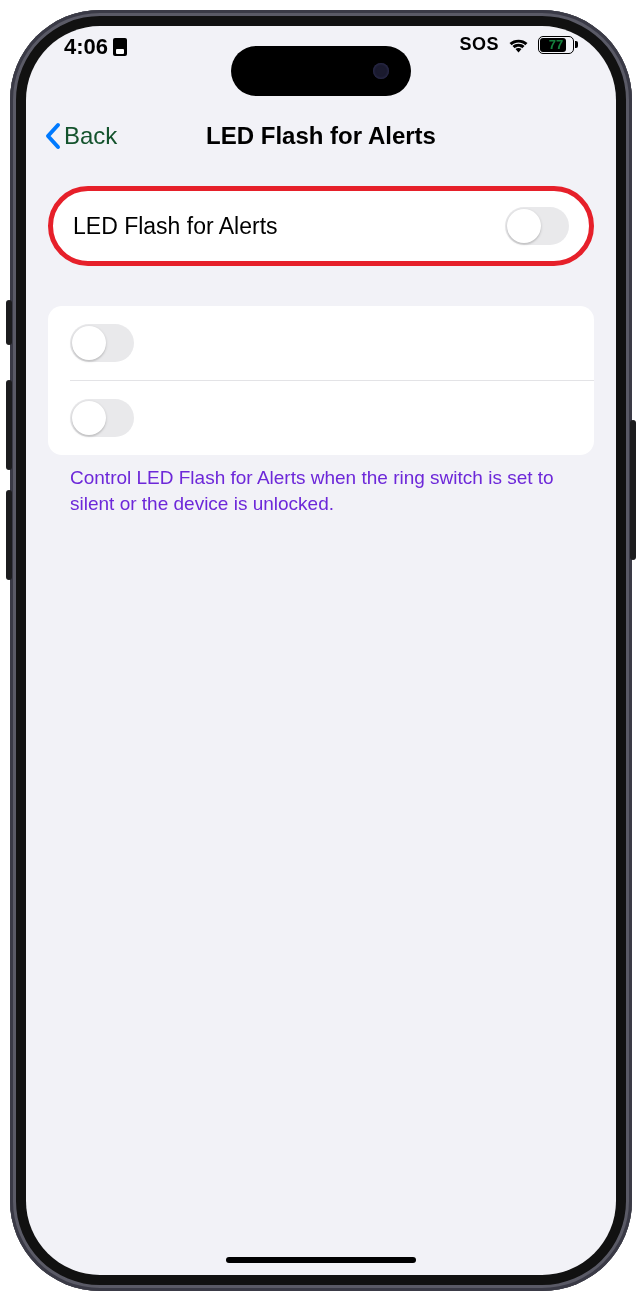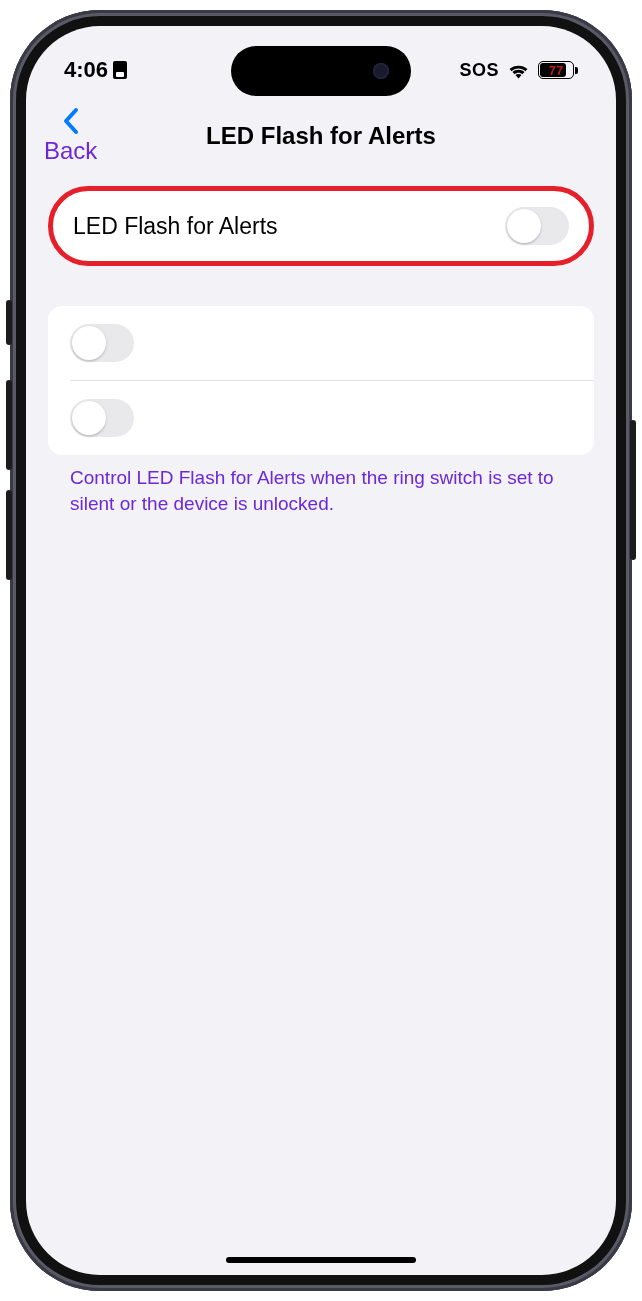--- a/index.html
+++ b/index.html
@@ -60,22 +60,22 @@
     width: 16px;
     height: 16px;
     border-radius: 50%;
     background: #1a1a2e;
     box-shadow: inset 0 0 2px 1px #2a2a4a;
   }
   .status-bar {
     height: 80px;
     display: flex;
     justify-content: space-between;
-    align-items: center;
-    padding: 16px 38px 8px 38px;
+    align-items: flex-start;
+    padding: 8px 38px 8px 38px;
     font-weight: 600;
     font-size: 22px;
     color: #000;
   }
   .status-left { display: flex; align-items: center; gap: 5px; }
   .status-right { display: flex; align-items: center; gap: 8px; }
   .sim-icon {
     display: inline-flex;
     width: 14px;
     height: 18px;
@@ -105,44 +105,43 @@
     display:flex;align-items:center;justify-content:center;
   }
   .battery-fill {
     position: absolute;
     left: 1px; top: 1px; bottom: 1px;
     width: 77%;
     background: #000;
     border-radius: 3px;
   }
   .battery-text{
-    position:relative;color:#b91c1c;font-size:13px;font-weight:700;z-index:1;
+    position:relative;color:#15803d;font-size:13px;font-weight:700;z-index:1;
   }
   .battery-tip {
     width: 3px;
     height: 7px;
     background: #000;
     border-radius: 0 2px 2px 0;
     margin-left: 1px;
   }
   .nav-header {
     height: 60px;
     display: flex;
     align-items: center;
     padding: 0 18px;
     position: relative;
   }
   .back-btn {
     display: flex;
     align-items: center;
-    color: #6d28d9;
+    color: #14532d;
     font-size: 24px;
     font-weight: 400;
     gap: 2px;
-    flex-direction: column;
   }
   .back-chevron svg { display:block; }
   .nav-title {
     position: absolute;
     left: 50%;
     transform: translateX(-50%);
     font-size: 24px;
     font-weight: 600;
     color: #000;
   }

